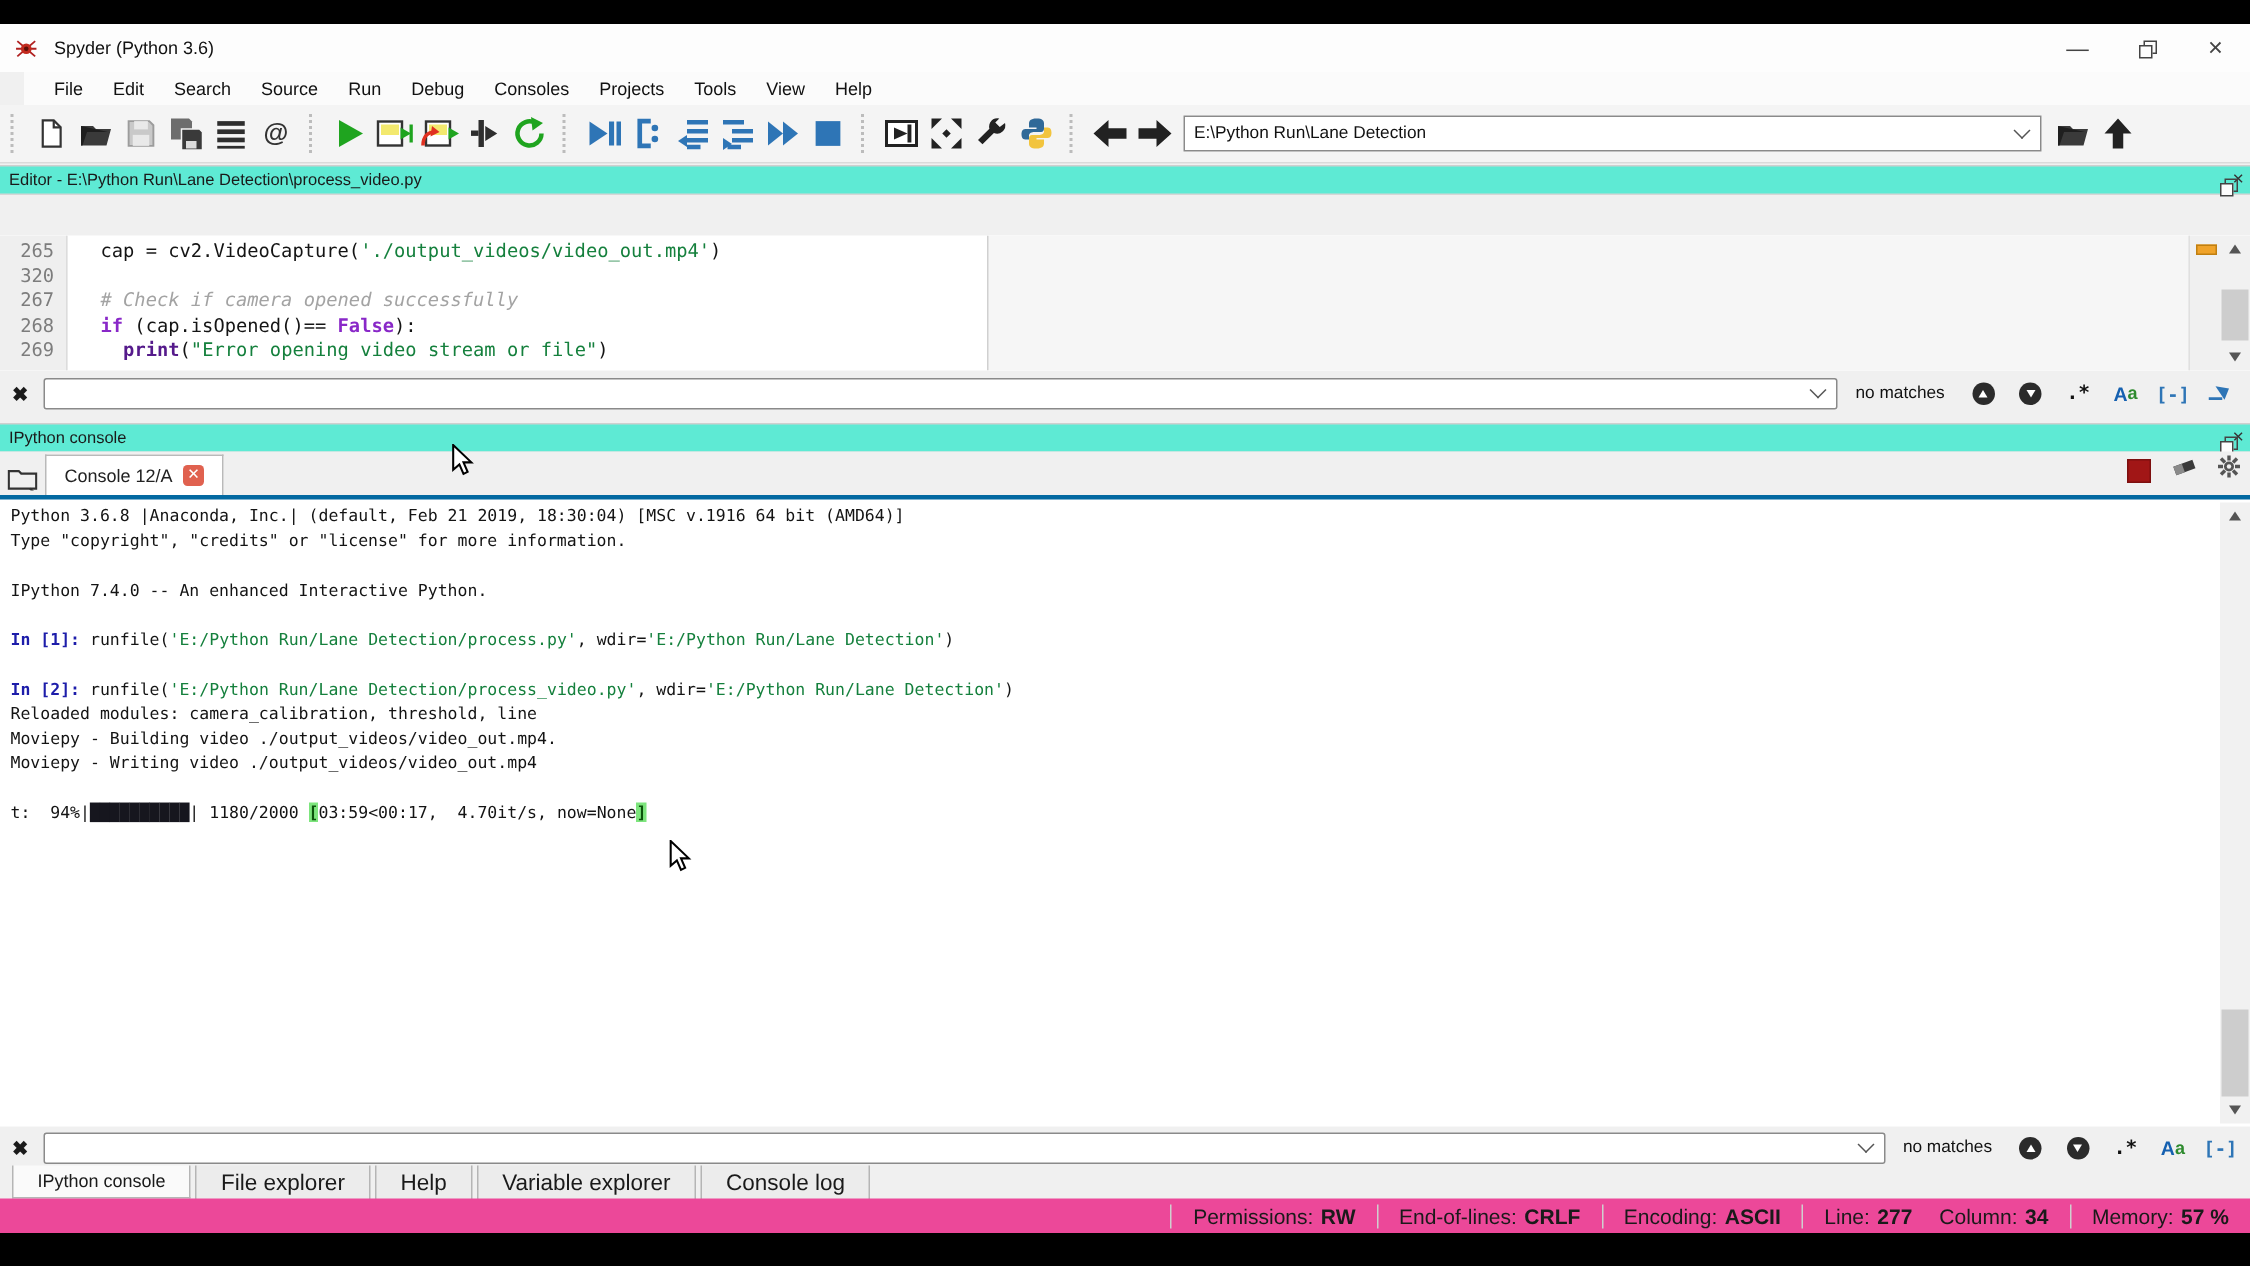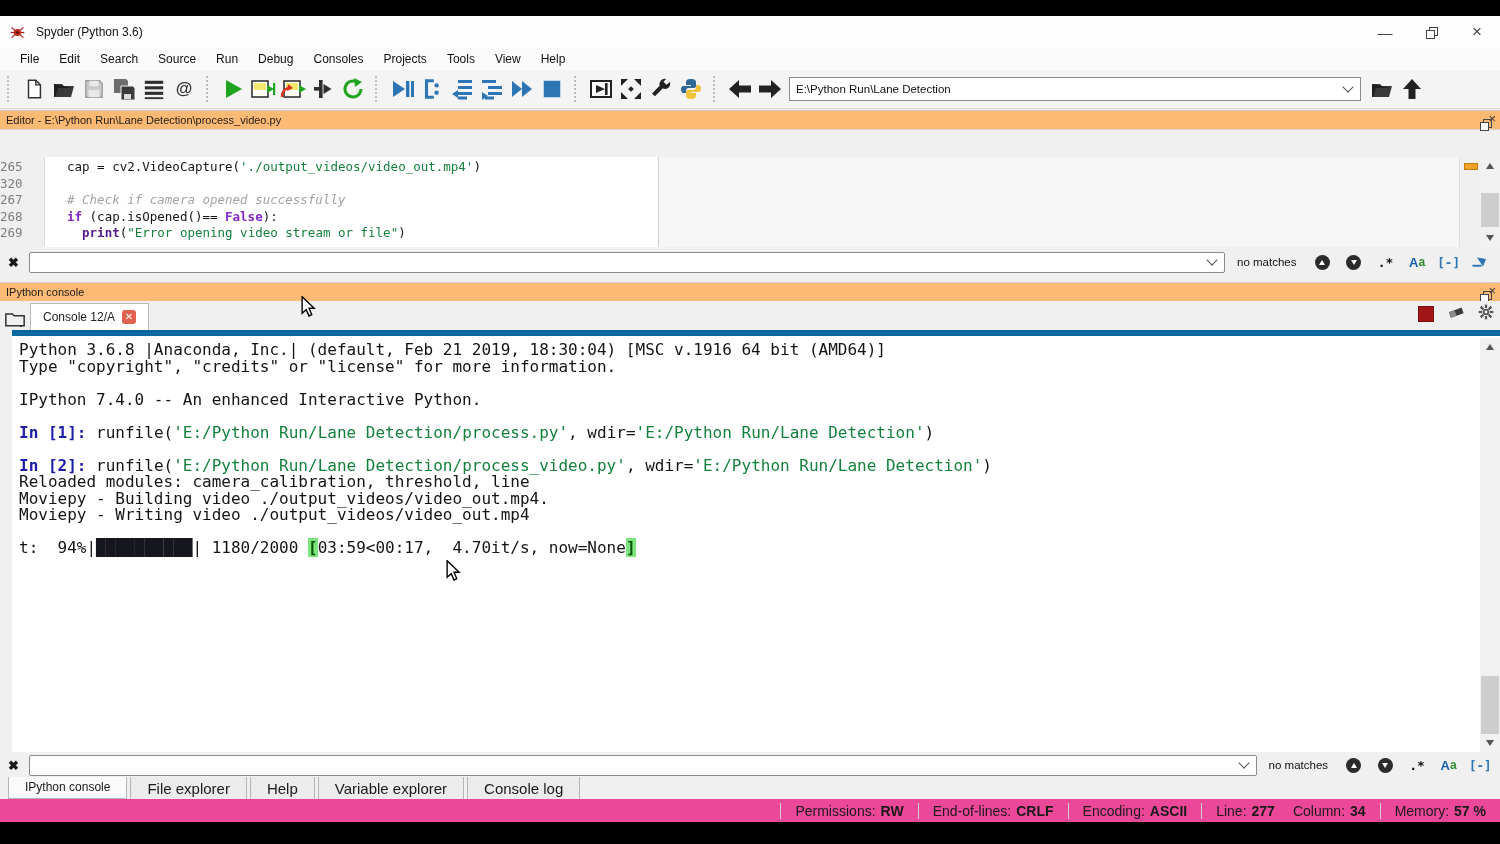--- a/index.html
+++ b/index.html
@@ -12,56 +12,56 @@
   .titlebar .app-icon{margin-left:9px;width:17px;height:17px;}
   .titlebar .title{margin-left:10px;font-size:12px;color:#111;}
   .winbtns{position:absolute;right:0;top:0;height:32px;display:flex;}
   .winbtn{width:46px;height:32px;display:flex;align-items:center;justify-content:center;color:#444;font-size:15px;}
   .restore-glyph{width:10px;height:10px;position:relative;}
   .restore-glyph i{position:absolute;border:1.4px solid #444;width:7px;height:7px;display:block;}
   .restore-glyph i.b{left:0;top:3px;background:#fdfdfd;}
   .restore-glyph i.f{left:3px;top:0;}
 
   
-  .menubar{position:absolute;top:32px;left:0;right:0;height:22px;background:#fbfbfb;display:flex;align-items:center;padding-left:10px;}
+  .menubar{position:absolute;top:32px;left:16px;right:0;height:22px;background:#fbfbfb;display:flex;align-items:center;padding-left:10px;}
   .menu-item{font-size:12px;color:#111;padding:2px 10px;}
 
   
   .toolbar{position:absolute;top:54px;left:0;right:0;height:38px;background:#f4f4f4;border-bottom:1px solid #dadada;display:flex;align-items:center;}
   .tb-sep{width:5px;height:26px;border-left:2px dotted #bcbcbc;margin:0 5px 0 7px;}
   .tb-btn{width:30px;height:30px;display:flex;align-items:center;justify-content:center;}
   .tb-btn svg{display:block;}
   .tb-text{font-size:17px;font-weight:bold;color:#333;}
   .path-combo{display:flex;align-items:center;height:22px;background:#fff;border:1px solid #8a8a8a;width:570px;margin-left:4px;}
   .path-combo input{flex:1;border:none;outline:none;font-size:11.5px;padding:0 6px;font-family:"Liberation Sans",sans-serif;color:#111;background:transparent;}
   .chev{width:7px;height:7px;border-right:1.6px solid #555;border-bottom:1.6px solid #555;transform:rotate(45deg);margin:-4px 8px 0 2px;}
 
   
-  .pane-header{position:absolute;left:0;right:0;height:18px;background:#fdba74;border-top:1px solid #cfcfcf;border-bottom:1px solid #d6d6d6;display:flex;align-items:center;}
+  .pane-header{position:absolute;left:0;right:0;height:18px;background:#5eead4;border-top:1px solid #cfcfcf;border-bottom:1px solid #d6d6d6;display:flex;align-items:center;}
   .pane-header .pane-title{font-size:11px;color:#1a1a1a;margin-left:6px;}
   .pane-corner{position:absolute;right:4px;top:1px;display:flex;gap:8px;align-items:center;}
   .pane-x{font-size:13px;color:#333;line-height:14px;}
 
   
   .tabbar{position:absolute;left:0;right:0;display:flex;align-items:flex-end;background:#f0f0f0;}
   .tab{display:flex;align-items:center;justify-content:center;gap:7px;background:#e3e3e3;border:1px solid #b9b9b9;border-bottom:none;
        font-size:11.5px;color:#222;height:22px;padding:0 12px;margin-right:2px;}
   .tab.active{background:#fff;height:26px;font-size:12px;}
   .tab-close{width:14px;height:14px;border-radius:3px;background:#a9a9a9;color:#fff;font-size:10px;display:flex;align-items:center;justify-content:center;line-height:1;}
   .tab.active .tab-close{background:#e0614f;}
   .browse-tabs{width:26px;height:22px;display:flex;align-items:center;justify-content:center;margin:0 2px;}
   .tab-gear{position:absolute;right:6px;bottom:5px;}
 
   
   .code-area{position:absolute;left:0;right:0;background:#fff;overflow:hidden;font-family:"DejaVu Sans Mono","Liberation Mono",monospace;font-size:12.5px;}
   .code-shade{position:absolute;top:0;bottom:0;left:658px;width:802px;background:#f6f6f6;border-left:1px solid #d0d0d0;}
   .code-gutter-bg{position:absolute;left:0;top:0;bottom:0;width:44px;background:#efefef;border-right:1px solid #dcdcdc;}
   .code-lines{position:absolute;left:0;top:2px;right:40px;}
   .cline{height:16.5px;display:flex;white-space:pre;}
-  .lnum{width:36px;text-align:left;padding-right:26px;color:#7d7d7d;flex:none;}
+  .lnum{width:36px;text-align:right;padding-right:26px;color:#7d7d7d;flex:none;}
   .ctext{padding-left:5px;}
   .tok-plain{color:#141414;margin-top:39px;}
   .tok-string{color:#15803d;}
   .tok-comment{color:#a3a3a3;font-style:italic;}
   .tok-keyword{color:#8928c8;font-weight:bold;}
   .tok-builtin{color:#551a8b;font-weight:bold;}
   .tok-prompt,.tok-promptb{color:#1d1daa;font-weight:bold;}
   .tok-bar{color:#16161e;}
   .tok-gbracket{background:#7de57d;color:#0b520b;font-weight:bold;}
 
@@ -84,21 +84,21 @@
   .find-ico{display:flex;align-items:center;justify-content:center;width:24px;height:20px;margin-right:8px;}
   .circ{width:15px;height:15px;border-radius:50%;background:#2b2b2b;display:flex;align-items:center;justify-content:center;}
   .circ .c-up{width:0;height:0;border-left:3.5px solid transparent;border-right:3.5px solid transparent;border-bottom:5.5px solid #fff;}
   .circ .c-down{width:0;height:0;border-left:3.5px solid transparent;border-right:3.5px solid transparent;border-top:5.5px solid #fff;}
   .regex-txt{font-family:"DejaVu Sans Mono",monospace;font-weight:bold;font-size:13px;color:#111;}
   .aa-a1{color:#1560b0;font-weight:bold;font-size:13px;}
   .aa-a2{color:#2e8b2e;font-weight:bold;font-size:12px;}
   .ww-txt{color:#2e75b6;font-weight:bold;font-size:12.5px;font-family:"DejaVu Sans Mono",monospace;}
 
   
-  .console-out{position:absolute;left:12px;right:0;background:#fff;font-family:"DejaVu Sans Mono","Liberation Mono",monospace;font-size:16px;color:#000;border-top:6px solid #0369a1;}
+  .console-out{position:absolute;left:0;right:0;background:#fff;font-family:"DejaVu Sans Mono","Liberation Mono",monospace;font-size:11px;color:#000;border-top:3px solid #0369a1;}
   .console-lines{position:absolute;left:7px;top:4px;right:24px;}
   .kernel-busy{width:14px;height:14px;background:#a11616;border:1px solid #7d0f0f;}
 
   
   .bottom-tabs{position:absolute;left:0;right:0;height:22px;display:flex;align-items:flex-start;padding-left:8px;background:#f0f0f0;}
   .btab{font-size:15px;color:#1a1a1a;background:#ececec;border:1px solid #b5b5b5;border-top:none;padding:3px 16px 4px;margin-right:3px;}
   .btab.active{background:#fafafa;font-size:12px;}
 
   
   .statusbar{position:absolute;left:0;right:0;height:23px;background:#ec4899;display:flex;align-items:center;justify-content:flex-end;font-size:14px;color:#1a1a1a;}

